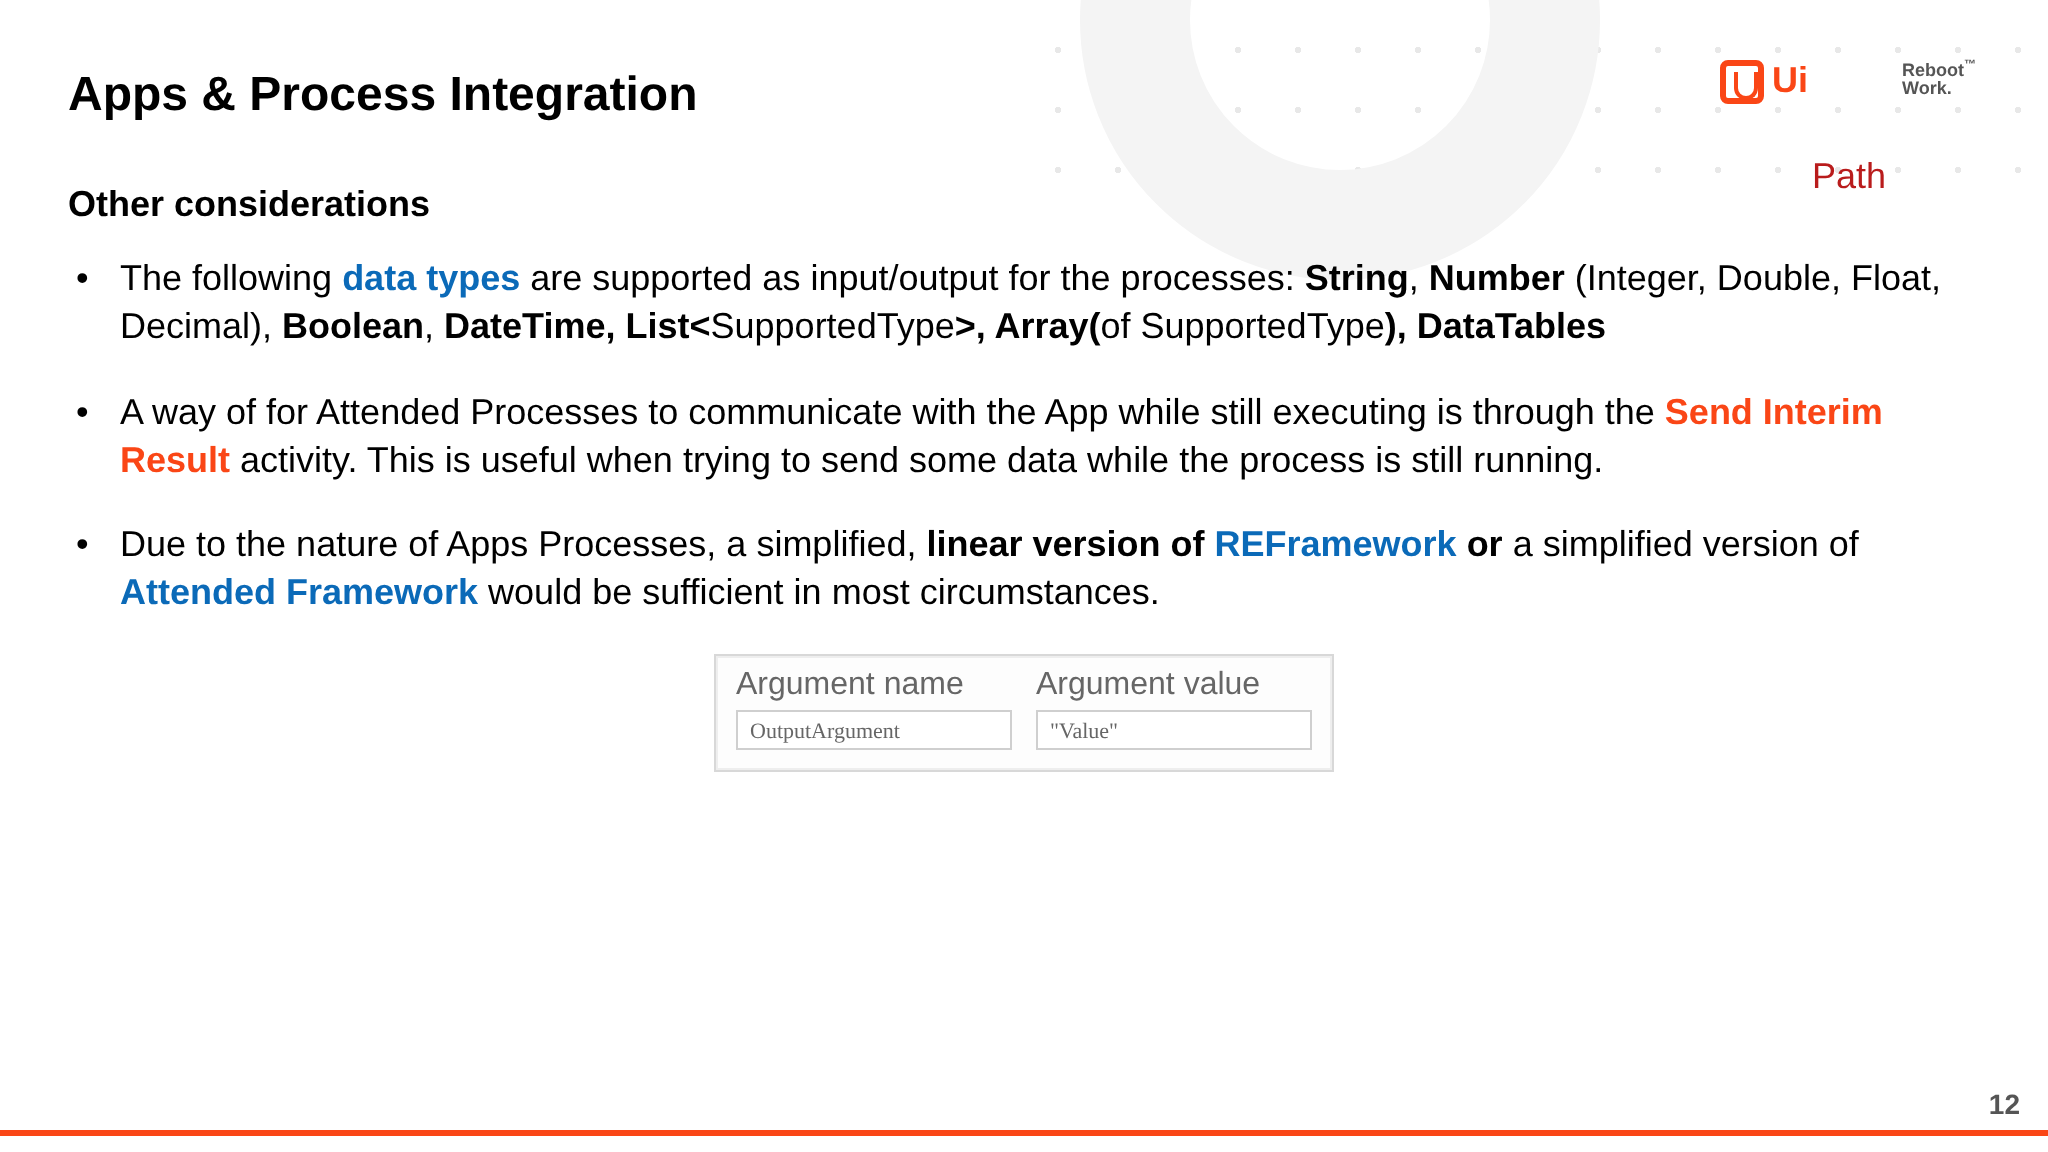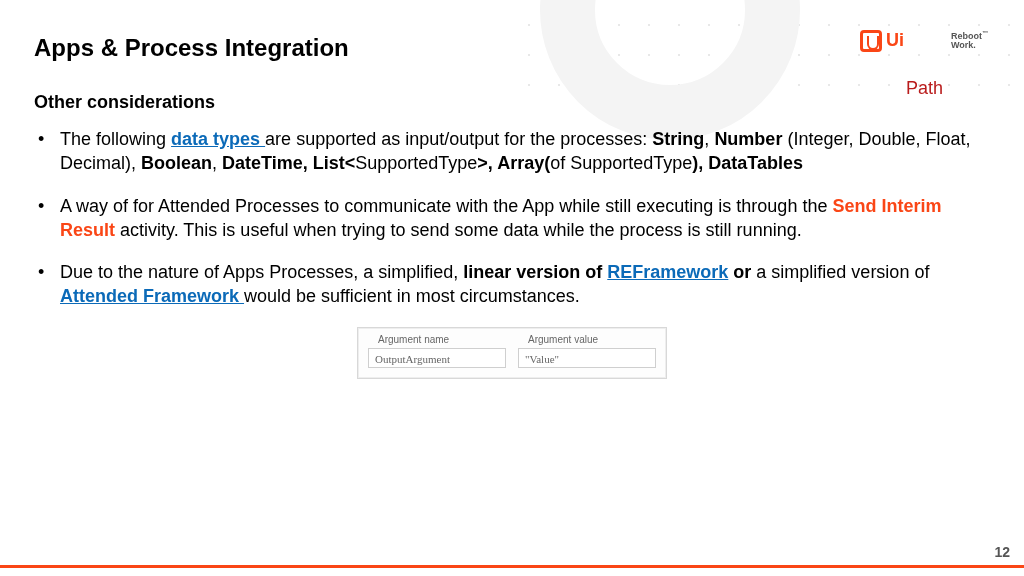--- a/index.html
+++ b/index.html
@@ -20,37 +20,37 @@
 
   .slide { position: relative; width: 100%; height: 100%; padding: 34px 34px 0 34px; z-index: 1; }
 
   h1.title { font-size: 24px; font-weight: 700; margin-bottom: 30px; }
   h2.subtitle { font-size: 18px; font-weight: 700; margin-bottom: 14px; }
 
   ul.bullets { list-style: none; padding-left: 22px; }
   ul.bullets > li { position: relative; font-size: 18px; line-height: 1.35; margin-bottom: 18px; padding-left: 4px; }
   ul.bullets > li::before { content: "•"; position: absolute; left: -18px; top: 0; }
 
-  .link { color: #0b6ab8; text-decoration: underline; font-weight: 700; }
+  .link { color: #0b6ab8; font-weight: 700; }
   .bold { font-weight: 700; }
   .orange-bold { color: #fa4616; font-weight: 700; }
 
   
   .activity {
     width: 310px; margin: 0 auto; border: 1px solid #d8d8d8; background: #fdfdfd;
     font-size: 11px; color: #555; box-shadow: 0 0 0 1px #eee inset;
   }
   .activity .act-header {
     display: flex; align-items: center; gap: 6px; padding: 4px 8px; background: #f3f3f3; border-bottom: 1px solid #e0e0e0; color: #666;
   }
   .activity .act-icon { font-size: 9px; color: #888; font-weight: 700; letter-spacing: -0.5px; }
   .activity .act-body { padding: 6px 10px 10px 10px; }
   .activity .cols { display: flex; gap: 12px; }
   .activity .col { flex: 1; }
-  .activity .col-label { font-size: 10px; color: #666; margin-bottom: 3px; margin-left: 10px; }
+  .activity .col-label { font-size: 16px; color: #666; margin-bottom: 3px; }
   .activity .field { border: 1px solid #cfcfcf; background: #fff; padding: 3px 6px; font-size: 11px; color: #666; height: 20px; line-height: 14px; font-family: Liberation Serif, serif; }
 
   
   .logo { position: absolute; top: 30px; right: 36px; display: flex; align-items: flex-start; gap: 4px; z-index: 2; }
   .logo-box { width: 22px; height: 22px; border: 3px solid #fa4616; border-radius: 4px; position: relative; }
   .logo-box::after { content: ""; position: absolute; left: 4px; top: 3px; width: 8px; height: 12px; border: 2.5px solid #fa4616; border-top: none; border-radius: 0 0 6px 6px; }
   .logo-ui { font-weight: 700; font-size: 18px; color: #fa4616; }
   .logo-path { font-weight: 400; font-size: 18px; color: #b91c1c; margin-left: -2px; margin-top: 48px; }
   .logo-tag { font-size: 9px; line-height: 1; color: #555; font-weight: 700; margin-left: 4px; }
   .logo-tag sup { font-size: 6px; }

